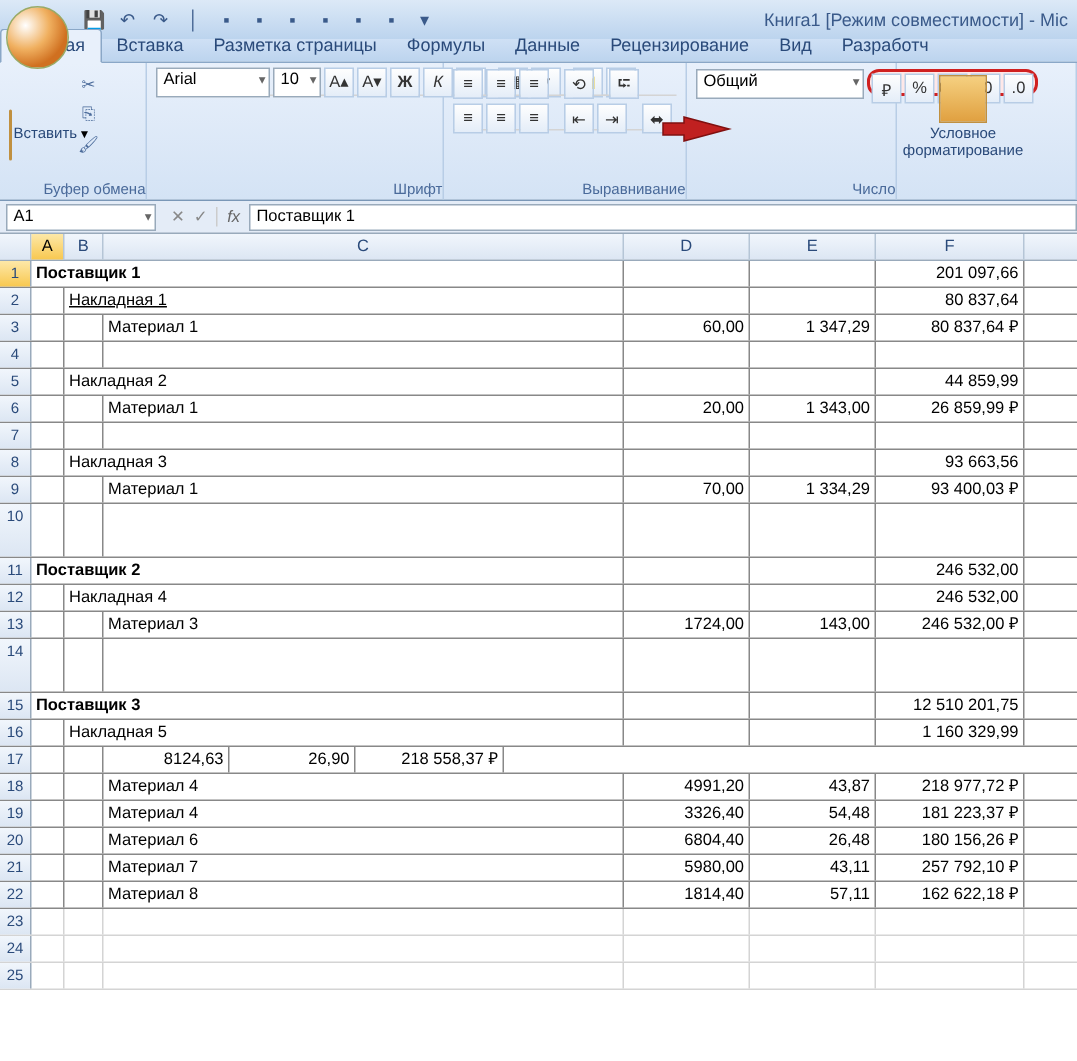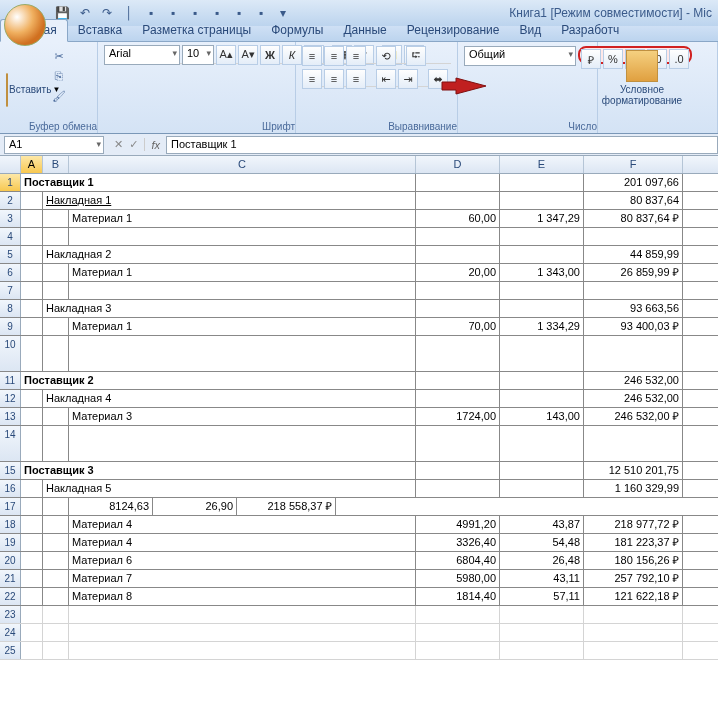--- a/index.html
+++ b/index.html
@@ -401,21 +401,21 @@
         <div class="cell c-E">43,11</div>
         <div class="cell c-F heavy-right">257 792,10 ₽</div>
       </div>
       <div class="row data">
         <div class="rh">22</div>
         <div class="cell c-A"></div>
         <div class="cell c-B"></div>
         <div class="cell c-C">Материал 8</div>
         <div class="cell c-D">1814,40</div>
         <div class="cell c-E">57,11</div>
-        <div class="cell c-F heavy-right">121 622,18 ₽</div>
+        <div class="cell c-F heavy-right">162 622,18 ₽</div>
       </div>
       <div class="row">
         <div class="rh">23</div>
         <div class="cell c-A" style="border-right: 1px solid rgb(212, 212, 212);"></div>
         <div class="cell c-B" style="border-right: 1px solid rgb(212, 212, 212);"></div>
         <div class="cell c-C" style="border-right: 1px solid rgb(212, 212, 212);"></div>
         <div class="cell c-D" style="border-right: 1px solid rgb(212, 212, 212);"></div>
         <div class="cell c-E" style="border-right: 1px solid rgb(212, 212, 212);"></div>
         <div class="cell c-F" style="border-right: 1px solid rgb(212, 212, 212);"></div>
       </div>

